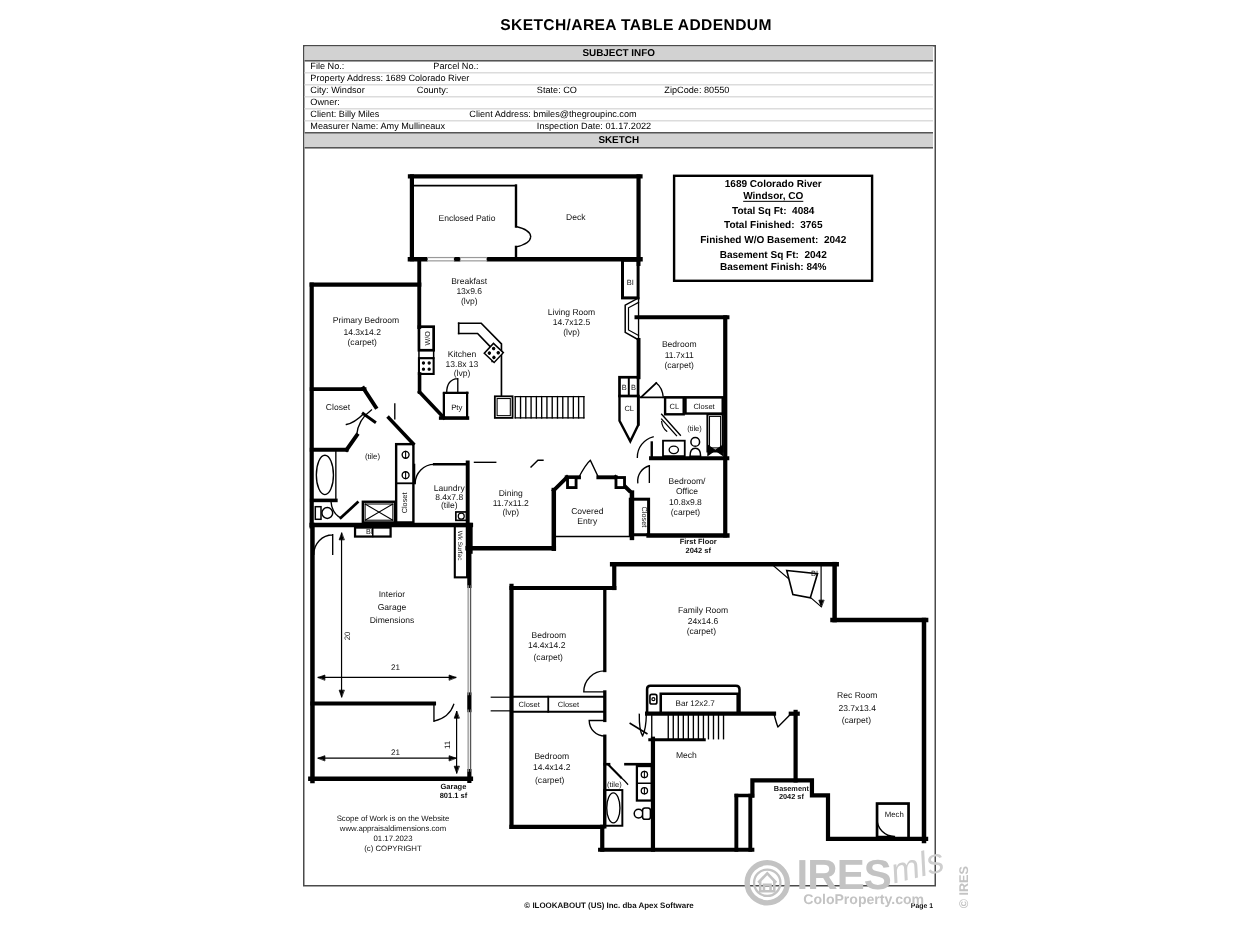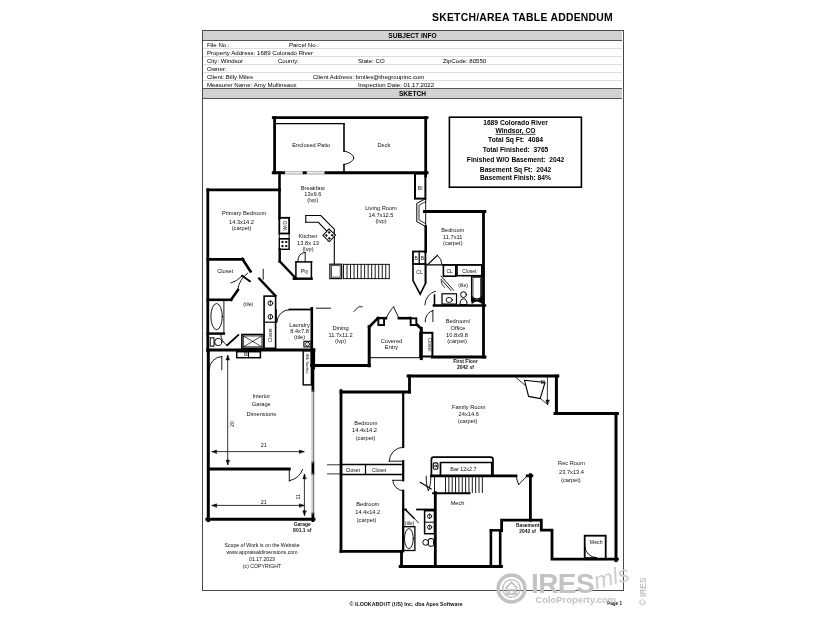--- a/index.html
+++ b/index.html
@@ -1,18 +1,18 @@
 <!DOCTYPE html>
 <html><head><meta charset="utf-8">
 <style>
 html,body{margin:0;padding:0;background:#fff;width:825px;height:619px;overflow:hidden;}
 *{font-family:"Liberation Sans",sans-serif;}
 .abs{position:absolute;}
 </style></head><body>
-<div class="abs" style="left:191px;top:12.1px;width:422px;text-align:right;font-size:10.4px;font-weight:bold;letter-spacing:.25px;color:#000;">SKETCH/AREA TABLE ADDENDUM</div>
+<div class="abs" style="left:213px;top:12.1px;width:422px;text-align:center;font-size:10.4px;font-weight:bold;letter-spacing:.25px;color:#000;">SKETCH/AREA TABLE ADDENDUM</div>
 <div class="abs" style="left:201.5px;top:30px;width:420px;height:559px;border:1.4px solid #4a4a4a;"></div>
 <div class="abs" style="left:202.9px;top:31.4px;width:419.2px;height:8.6px;background:#d2d2d2;border-bottom:1px solid #555;text-align:center;font-size:6.6px;font-weight:bold;line-height:9px;">SUBJECT INFO</div>
 <div class="abs" style="left:202.9px;top:40.6px;width:419.2px;height:7.9px;border-bottom:0.8px solid #dcdcdc;">
     <span class="abs" style="left:4px;top:0.6px;font-size:6.1px;white-space:pre;">File No.:</span>
     <span class="abs" style="left:86px;top:0.6px;font-size:6.1px;white-space:pre;">Parcel No.:</span>
   </div>
 <div class="abs" style="left:202.9px;top:48.5px;width:419.2px;height:7.9px;border-bottom:0.8px solid #dcdcdc;">
     <span class="abs" style="left:4px;top:0.6px;font-size:6.1px;white-space:pre;">Property Address: 1689 Colorado River</span>
   </div>
 <div class="abs" style="left:202.9px;top:56.4px;width:419.2px;height:7.9px;border-bottom:0.8px solid #dcdcdc;">

